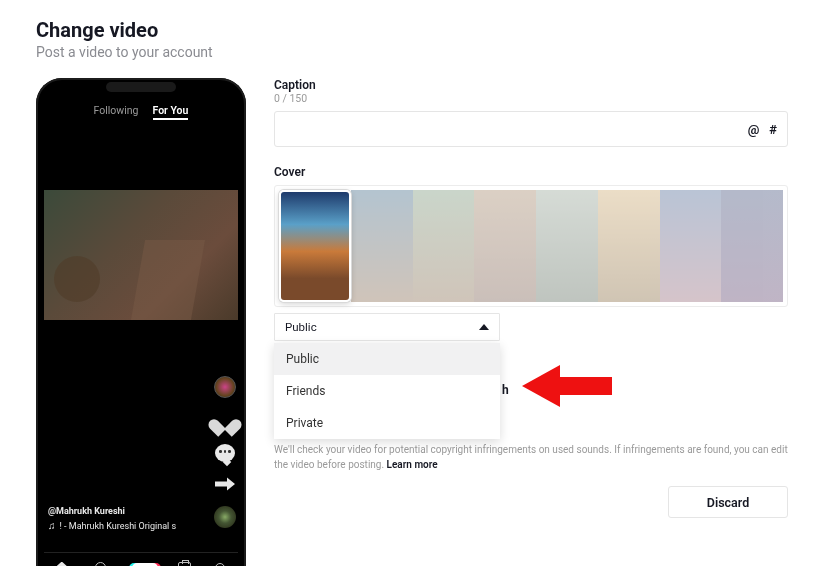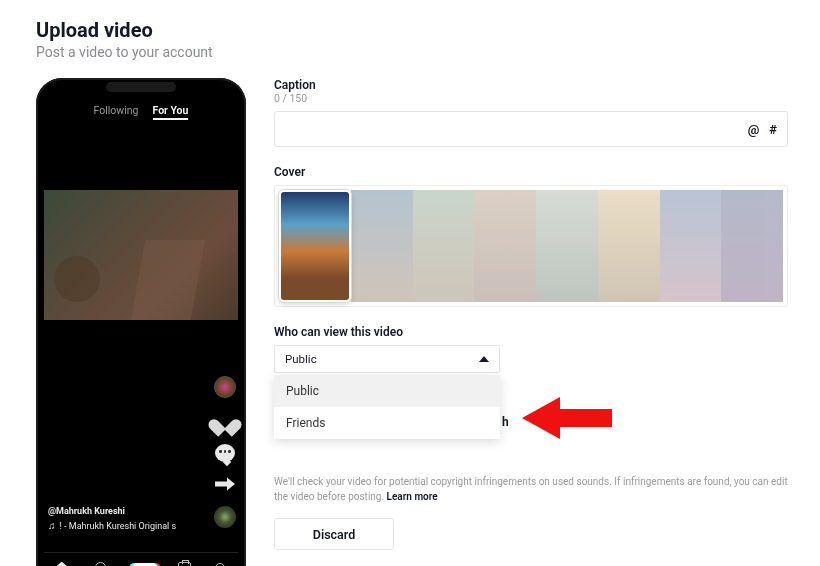--- a/index.html
+++ b/index.html
@@ -154,32 +154,32 @@
     margin-top:102px;font-size:10px;color:#9a9a9a;line-height:1.45;
   }
   .overflow-text a{color:#161823;font-weight:600;text-decoration:none;text-align:center;}
 
   .arrow-overlay{
     position:absolute;width:90px;height:40px;pointer-events:none;
   }
   .arrow-body{position:absolute;top:12px;right:0;width:52px;height:18px;background:#e11;}
   .arrow-head{position:absolute;top:0;left:0;width:0;height:0;border-top:21px solid transparent;border-bottom:21px solid transparent;border-right:38px solid #e11;}
 
-  .btn-row{margin-top:14px;display:flex;gap:12px;}
+  .btn-row{margin-top:14px;display:flex;gap:12px;justify-content:flex-end;}
   .btn{width:120px;height:32px;border-radius:3px;display:flex;align-items:center;justify-content:center;font-size:12.5px;font-weight:600;cursor:pointer;}
   .btn-discard{border:1px solid #e5e5e5;background:#fff;color:#161823;}
   .btn-post{border:none;background:#fe2c55;color:#fff;}
 
   .rel{position:relative;}
 </style>
 </head>
 <body>
 
 <div class="page">
-  <h1 class="title">Upload video</h1>
+  <h1 class="title">Change video</h1>
   <p class="subtitle">Post a video to your account</p>
 
   <div class="columns">
 
     <div class="phone-col">
       <div class="phone">
         <div class="notch"></div>
         <div class="feed-tabs">
           <span class="feed-tab-following">Following</span>
           <span class="feed-tab-foryou">For You</span>
@@ -263,29 +263,29 @@
           <div class="thumb t1"></div>
           <div class="thumb t2"></div>
           <div class="thumb t3"></div>
           <div class="thumb t4"></div>
           <div class="thumb t5"></div>
           <div class="thumb t6"></div>
           <div class="thumb t7"></div>
         </div>
       </div>
 
-      <div class="view-label">Who can view this video</div>
       <div class="select-wrap rel">
         <div class="select-box">
           <span>Public</span>
           <span class="caret-up"></span>
         </div>
         <div class="dropdown">
           <div class="dd-item hover">Public</div>
           <div class="dd-item">Friends</div>
+          <div class="dd-item">Private</div>
         </div>
 
         <span style="position:absolute;left:228px;top:70px;font-size:12px;font-weight:700;">h</span>
 
         <div class="arrow-overlay" style="left:248px;top:52px;">
           <div class="arrow-head"></div>
           <div class="arrow-body"></div>
         </div>
       </div>
 

